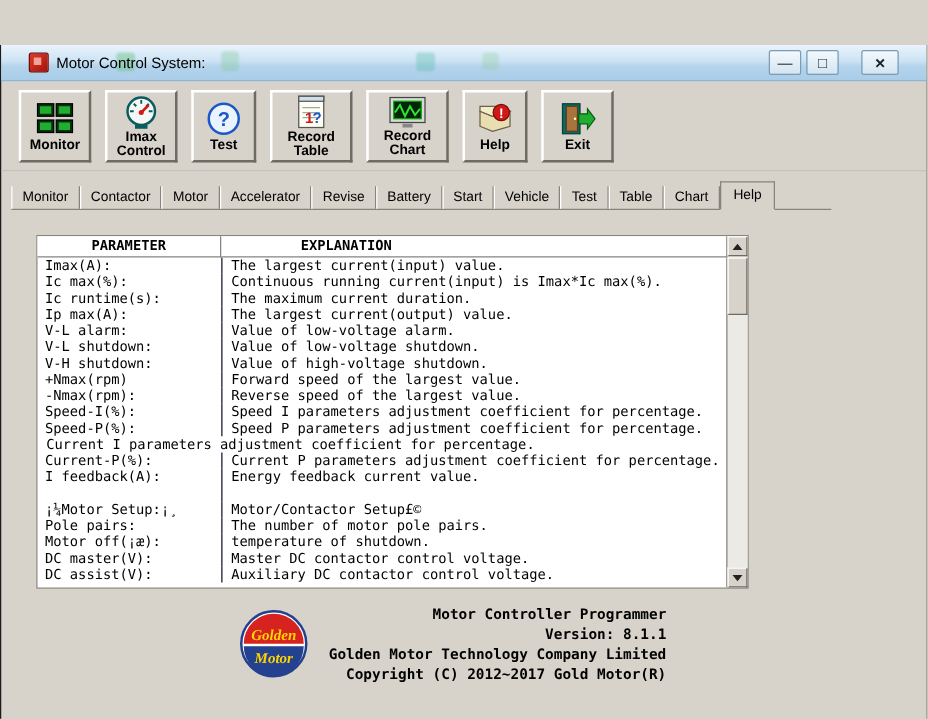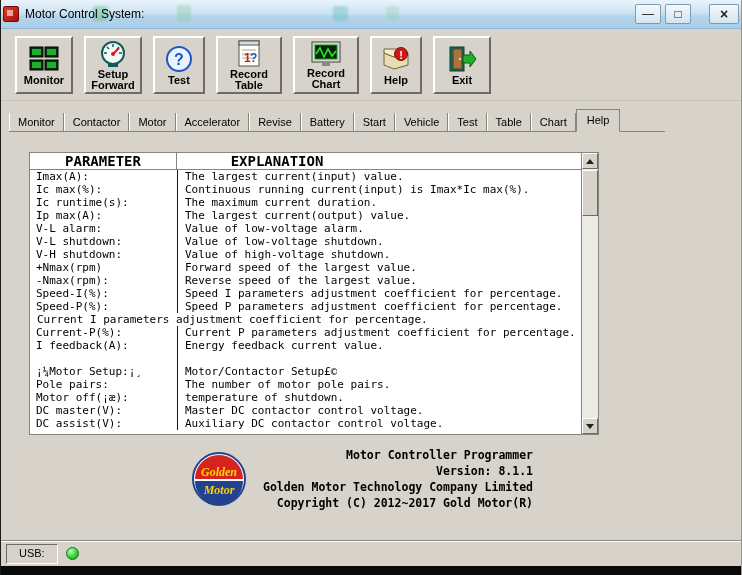--- a/index.html
+++ b/index.html
@@ -1,23 +1,23 @@
 <!DOCTYPE html>
 <html><head>
 <meta charset="utf-8">
 <style>
   html,body{margin:0;padding:0;}
   body{width:742px;height:575px;overflow:hidden;background:#d7d3cb;position:relative;
        font-family:"Liberation Sans",sans-serif;color:#000;}
   .window{width:742px;height:575px;border-left:1px solid #1b1b1b;border-right:1px solid #9a978f;box-sizing:border-box;position:relative;}
 
   
-  .titlebar{height:28px;display:flex;align-items:center;padding:0 2px;position:relative;
+  .titlebar{height:28px;display:flex;align-items:center;padding:0 22px;position:relative;
     background:linear-gradient(180deg,#e9f4fc 0%,#cde3f4 45%,#b5d4ec 60%,#a9cde9 100%);
-    border-bottom:1px solid #8fb6d4;}
+    border-bottom:1px solid #8fb6d4;margin-top:36px;}
   .glass{position:absolute;border-radius:3px;filter:blur(1px);}
   .g1{left:92px;top:6px;width:15px;height:15px;background:rgba(90,190,110,.40);}
   .g2{left:176px;top:5px;width:14px;height:16px;background:rgba(120,200,140,.32);}
   .g3{left:332px;top:6px;width:15px;height:15px;background:rgba(80,190,170,.35);}
   .g4{left:385px;top:6px;width:13px;height:14px;background:rgba(140,205,150,.30);}
   .app-icon{width:16px;height:16px;border-radius:2px;margin-right:6px;position:relative;z-index:1;
     background:linear-gradient(135deg,#e03a2a,#a81208);border:1px solid #6d0d05;box-sizing:border-box;}
   .app-icon::after{content:"";position:absolute;left:3px;top:3px;width:6px;height:6px;background:#ffd9d2;opacity:.7;}
   .title-text{font-size:12px;position:relative;z-index:1;}
   .win-controls{margin-left:auto;display:flex;align-items:center;gap:4px;position:relative;z-index:1;}
@@ -34,21 +34,21 @@
   .tbtn.w64{width:66px;} .tbtn.w52{width:52px;}
 
   
   .tabs{display:flex;align-items:flex-end;margin:8px 0 0 8px;width:656px;border-bottom:1px solid #87847c;font-size:11px;}
   .tab{padding:3px 8px 3px 8px;border-right:1px solid #87847c;border-left:1px solid #fff;cursor:default;white-space:nowrap;}
   .tab.active{border:1px solid #87847c;border-bottom:1px solid #d7d3cb;margin-bottom:-1px;padding:4px 10px 5px 10px;background:#d7d3cb;}
 
   
   .panel{position:relative;margin:20px 0 0 28px;width:570px;height:283px;background:#fff;
     border:1px solid #87847c;box-sizing:border-box;font-family:"DejaVu Sans Mono","Liberation Mono",monospace;}
-  .thead{display:flex;height:17px;line-height:16px;font-size:14px;font-weight:bold;background:#fff;align-items:center;}
+  .thead{display:flex;height:17px;line-height:16px;font-size:11px;font-weight:bold;background:#fff;align-items:center;}
   .th1{width:147px;box-sizing:border-box;border-right:1px solid #87847c;border-bottom:1px solid #87847c;text-align:center;}
   .th2{flex:1;box-sizing:border-box;border-bottom:1px solid #87847c;}
   .th2 span{display:inline-block;width:200px;text-align:center;}
   .tbody{position:absolute;top:17px;left:0;right:17px;bottom:0;overflow:hidden;}
   .trow{display:flex;height:13px;line-height:13px;font-size:11px;white-space:nowrap;}
   .trow .c1{width:141px;padding-left:6px;box-sizing:content-box;border-right:1px solid #0f172a;overflow:hidden;}
   .trow .c2{padding-left:7px;overflow:hidden;}
 
   
   .sb{position:absolute;top:0;right:0;bottom:0;width:17px;border-left:1px solid #87847c;background:#eceae4;box-sizing:border-box;}
@@ -121,21 +121,21 @@
               <line x1="5" y1="13" x2="8" y2="13"></line>
             <line x1="20" y1="13" x2="23" y2="13"></line>
               <line x1="8" y1="7" x2="10" y2="9"></line>
             <line x1="20" y1="7" x2="18" y2="9"></line>
           </g>
           <line x1="14" y1="14" x2="20" y2="8" stroke="#d01818" stroke-width="2"></line>
           <circle cx="14" cy="14" r="2" fill="#d01818"></circle>
           <rect x="9" y="24" width="10" height="3" fill="#0b5c5c"></rect>
         </svg>
       </span>
-      <span>Setup Forward</span>
+      <span>Imax Control</span>
     </div>
 
     <div class="tbtn w52">
       <span class="ic">
         <svg width="28" height="28" viewBox="0 0 28 28">
           <circle cx="14" cy="14" r="12" fill="#eaf4ff" stroke="#1c57c8" stroke-width="2"></circle>
           <text x="14" y="20" text-anchor="middle" font-size="16" font-weight="bold" fill="#1c57c8" font-family="Liberation Sans,sans-serif">?</text>
         </svg>
       </span>
       <span>Test</span>

